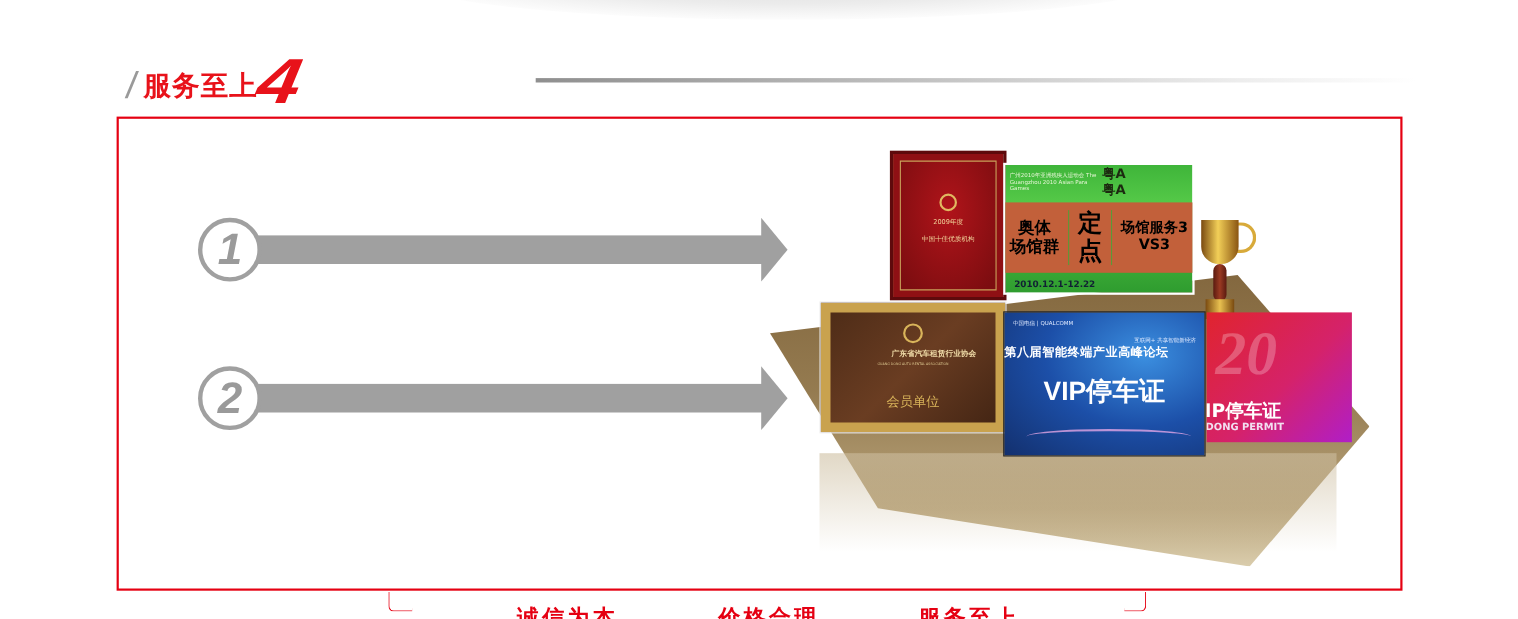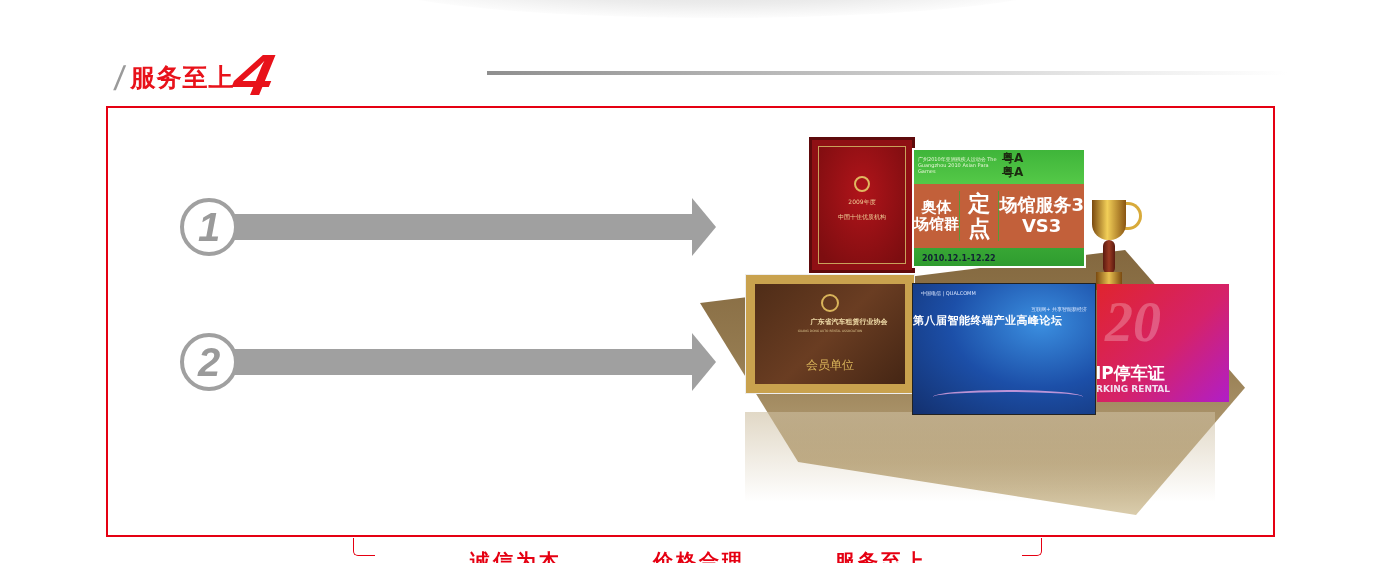--- a/index.html
+++ b/index.html
@@ -63,24 +63,24 @@
     position: absolute; left: 912px; top: 148px; width: 174px; height: 120px;
     background: linear-gradient(180deg, #3fb53a 0%, #55c948 30%, #2f9c2f 100%);
     border: 2px solid #fff;
   }
   .pg-plate { position: absolute; left: 88px; top: 1px; font-size: 12px; font-weight: bold; color: #1c2a10; line-height: 14px; }
   .pg-logo { position: absolute; left: 4px; top: 6px; font-size: 5px; color: #e7f6d7; width: 80px; }
   .pg-band {
     position: absolute; left: 0; top: 34px; width: 100%; height: 64px; background: #c2603a;
     display: flex; align-items: center; justify-content: space-around;
   }
-  .pg-band .c { color: #ffffff; font-weight: bold; text-align: center; line-height: 1.15; }
+  .pg-band .c { color: #000000; font-weight: bold; text-align: center; line-height: 1.15; }
   .pg-band .c1 { font-size: 15px; }
   .pg-band .c2 { font-size: 22px; border-left: 1px solid #5a9a38; border-right: 1px solid #5a9a38; padding: 0 8px; }
-  .pg-band .c3 { font-size: 18px; }
+  .pg-band .c3 { font-size: 13px; }
   .pg-date { position: absolute; left: 8px; bottom: 3px; font-size: 8px; color: #123; font-weight: bold; }
 
   .trophy { position: absolute; left: 1088px; top: 200px; width: 58px; height: 92px; }
   .trophy .cup { position: absolute; left: 4px; top: 0; width: 34px; height: 40px; background: linear-gradient(90deg, #7a4a10, #f2cf58 45%, #8a5512); border-radius: 0 0 16px 16px; }
   .trophy .handle { position: absolute; left: 32px; top: 2px; width: 22px; height: 28px; border: 3px solid #d8aa3a; border-left: none; border-radius: 0 14px 14px 0; }
   .trophy .stem { position: absolute; left: 15px; top: 40px; width: 12px; height: 34px; background: linear-gradient(90deg, #5a1a10, #9a3a22, #5a1a10); border-radius: 6px; }
   .trophy .base { position: absolute; left: 8px; top: 72px; width: 26px; height: 18px; background: linear-gradient(90deg, #7a4a10, #e8c050, #7a4a10); }
 
   .plaque-wood {
     position: absolute; left: 745px; top: 274px; width: 170px; height: 120px;
@@ -183,27 +183,28 @@
   <div class="emblem"></div>
   <div class="t1">广东省汽车租赁行业协会</div>
   <div class="t2">GUANG DONG AUTO RENTAL ASSOCIATION</div>
   <div class="t3">会员单位</div>
 </div>
 
 <div class="vip-blue">
   <div class="logos">中国电信 | QUALCOMM</div>
   <div class="sub">互联网+ 共享智能新经济</div>
   <div class="forum">第八届智能终端产业高峰论坛</div>
+  <div class="big">VIP停车证</div>
   <div class="swoosh"></div>
 </div>
 
 <div class="vip-pink">
   <div class="deco">20</div>
   <div class="big">IP停车证</div>
-  <div class="small">RKING RENTAL</div>
+  <div class="small">DONG PERMIT</div>
 </div>
 
 <div class="bottom-bracket-left"></div>
 <div class="bottom-bracket-right"></div>
 <div class="slogans">
   <span class="slogan" style="left:470px;">诚信为本</span>
   <span class="slogan" style="left:653px;">价格合理</span>
   <span class="slogan" style="left:835px;">服务至上</span>
 </div>
 

